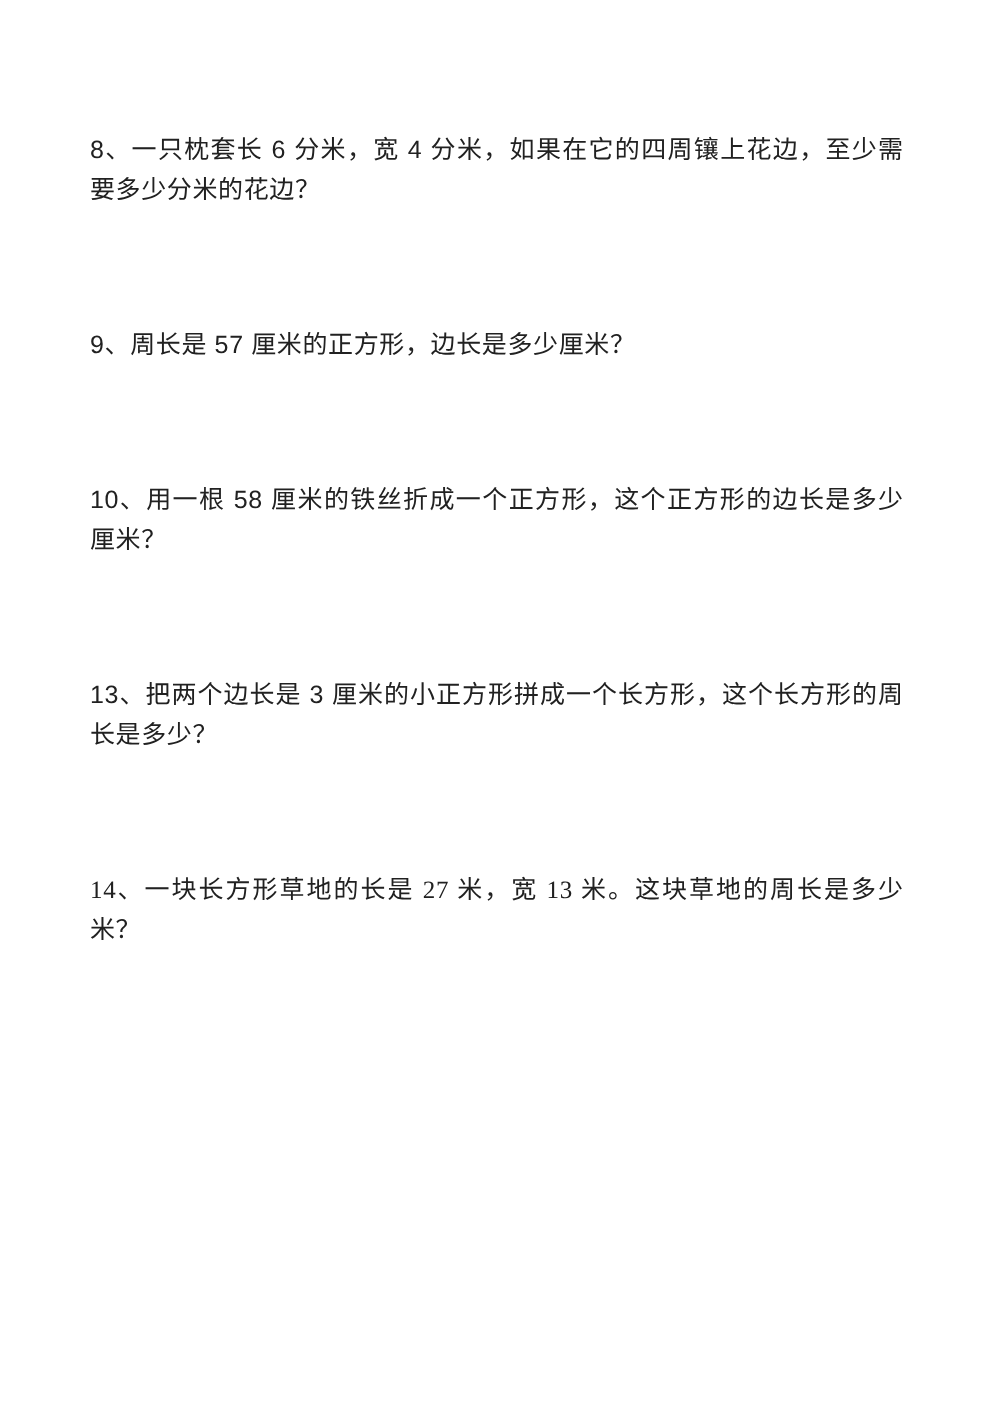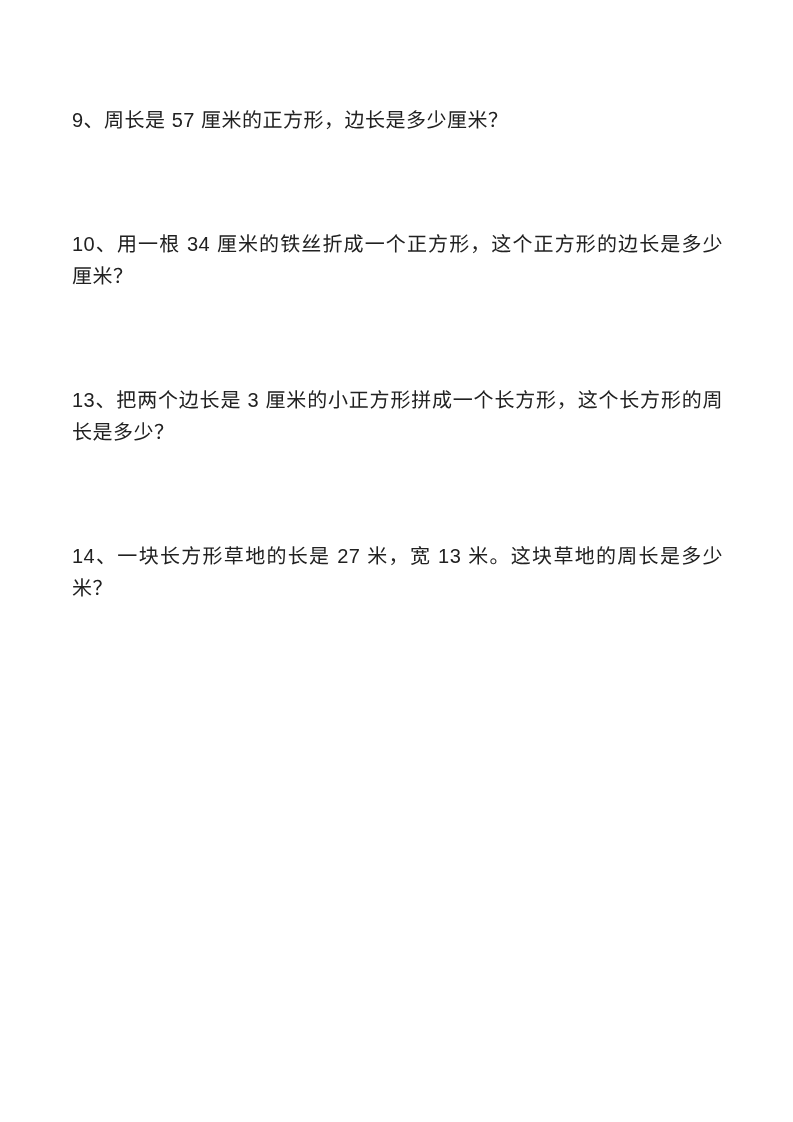--- a/index.html
+++ b/index.html
@@ -21,25 +21,27 @@
     margin: 0 0 92px 0;
     font-size: 20px;
     line-height: 32px;
     color: #212121;
     text-align: justify;
     letter-spacing: 0.5px;
     word-break: break-all;
   }
   .question:last-child {
     margin-bottom: 0;
+    font-family: Liberation Serif, serif;
   }
 </style>
 </head>
 <body>
 
 <div class="page">
   <div>
+    <p class="question">8、一只枕套长 6 分米，宽 4 分米，如果在它的四周镶上花边，至少需要多少分米的花边？</p>
     <p class="question">9、周长是 57 厘米的正方形，边长是多少厘米？</p>
-    <p class="question">10、用一根 34 厘米的铁丝折成一个正方形，这个正方形的边长是多少厘米？</p>
+    <p class="question">10、用一根 58 厘米的铁丝折成一个正方形，这个正方形的边长是多少厘米？</p>
     <p class="question">13、把两个边长是 3 厘米的小正方形拼成一个长方形，这个长方形的周长是多少？</p>
     <p class="question">14、一块长方形草地的长是 27 米，宽 13 米。这块草地的周长是多少米？</p>
   </div>
 </div>
 
 </body></html>

